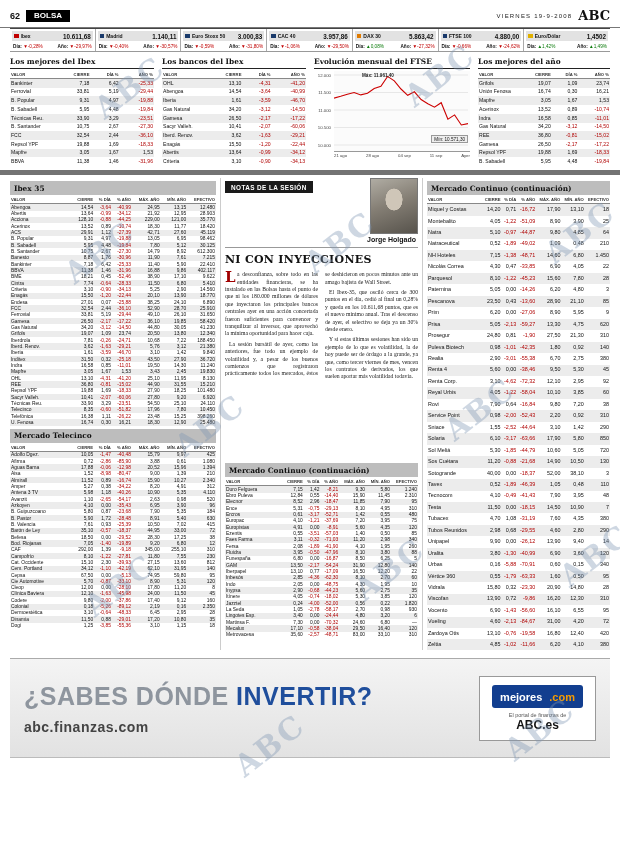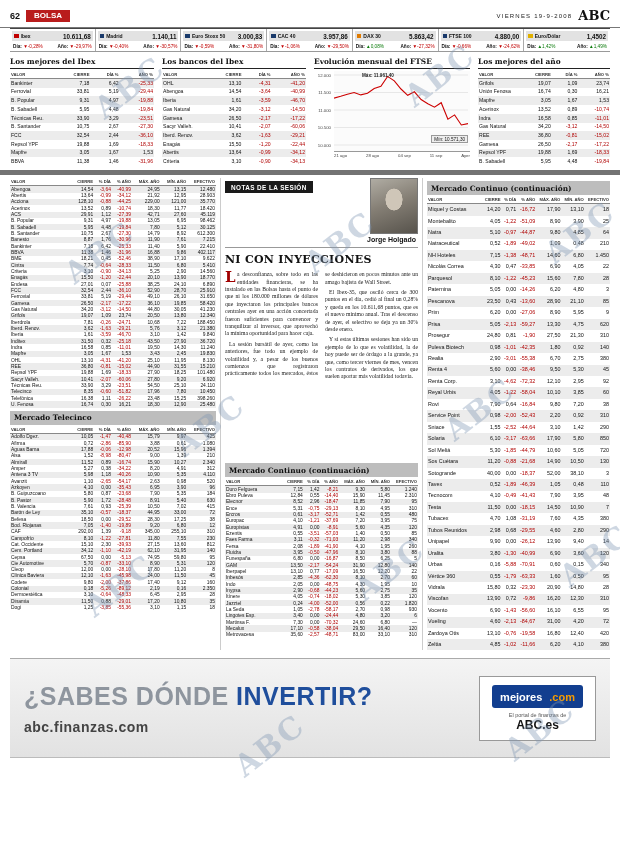--- a/index.html
+++ b/index.html
@@ -1,21 +1,21 @@
 <!DOCTYPE html>
 <html><head>
 <meta charset="utf-8">
 <style>
   html,body{margin:0;padding:0;background:#e9e9e9;}
   .page{position:relative;width:620px;height:847px;background:#fff;overflow:hidden;margin:0 auto;
         font-family:"Liberation Sans",sans-serif;color:#111;}
   
   .header{display:flex;align-items:center;gap:6px;padding:8px 10px 4px;border-bottom:1px solid #777;}
   .pagenum{font-size:9px;font-weight:bold;}
-  .section-tag{background:#b91c1c;color:#fff;font-weight:bold;font-size:8px;padding:1.5px 8px;}
+  .section-tag{background:#000000;color:#fff;font-weight:bold;font-size:8px;padding:1.5px 8px;}
   .spacer{flex:1;}
   .date{font-size:6px;letter-spacing:1.2px;color:#222;}
   .brand{font-family:"DejaVu Serif",serif;font-weight:bold;font-size:13px;}
   
   .indices{display:grid;grid-template-columns:repeat(7,1fr);margin:0 10px;border-top:1.5px solid #444;border-bottom:1px solid #999;}
   .idx{border-right:.5px solid #aaa;padding:2px 2px 1px;}
   .idx:last-child{border-right:none;}
   .idx-top{display:flex;align-items:center;gap:2px;background:#e2e2e2;padding:1.5px 2px;}
   .idx-sq{width:4.5px;height:4.5px;flex:0 0 auto;}
   .idx-name{font-size:5px;font-weight:bold;flex:1;white-space:nowrap;overflow:hidden;}
@@ -423,20 +423,21 @@
               <td class="num">4,48</td>
               <td class="num neg">-19,84</td>
             </tr>
           </tbody>
         </table>
     </div>
   </div>
 
   <div class="main">
     <div class="colL">
+      <div class="secbar">Ibex 35</div>
       <table class="t big">
           <thead>
             <tr>
               <th>VALOR</th>
               <th>CIERRE</th>
               <th>% DÍA</th>
               <th>% AÑO</th>
               <th>MÁX. AÑO</th>
               <th>MÍN. AÑO</th>
               <th>EFECTIVO</th>

